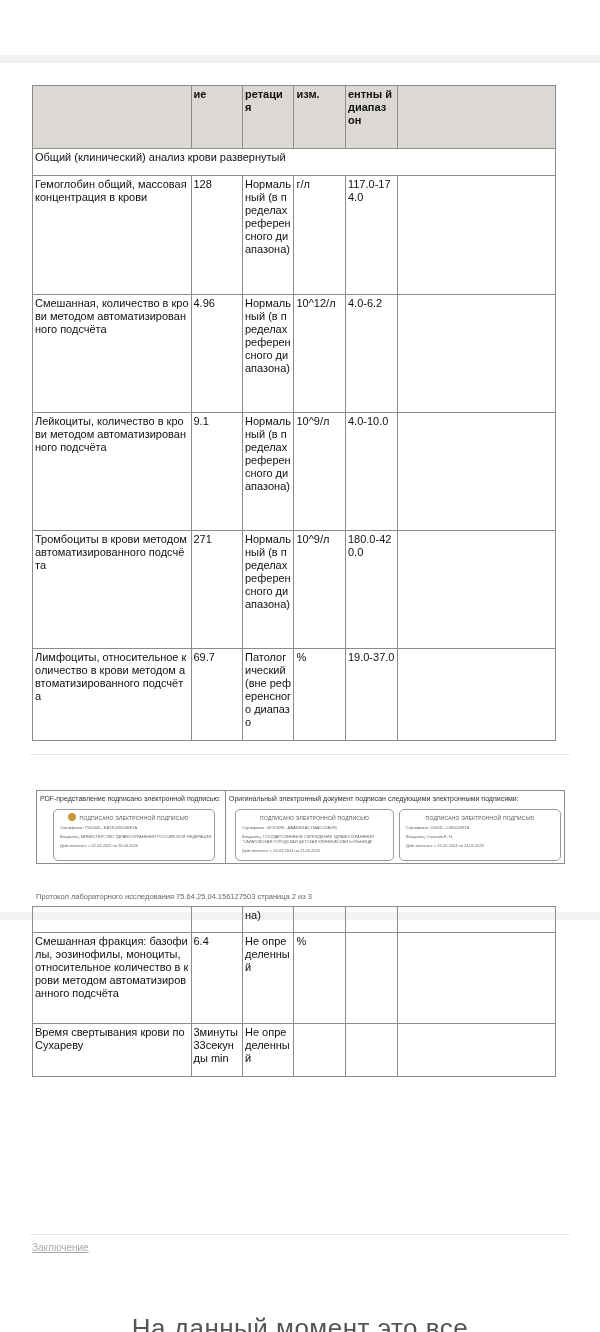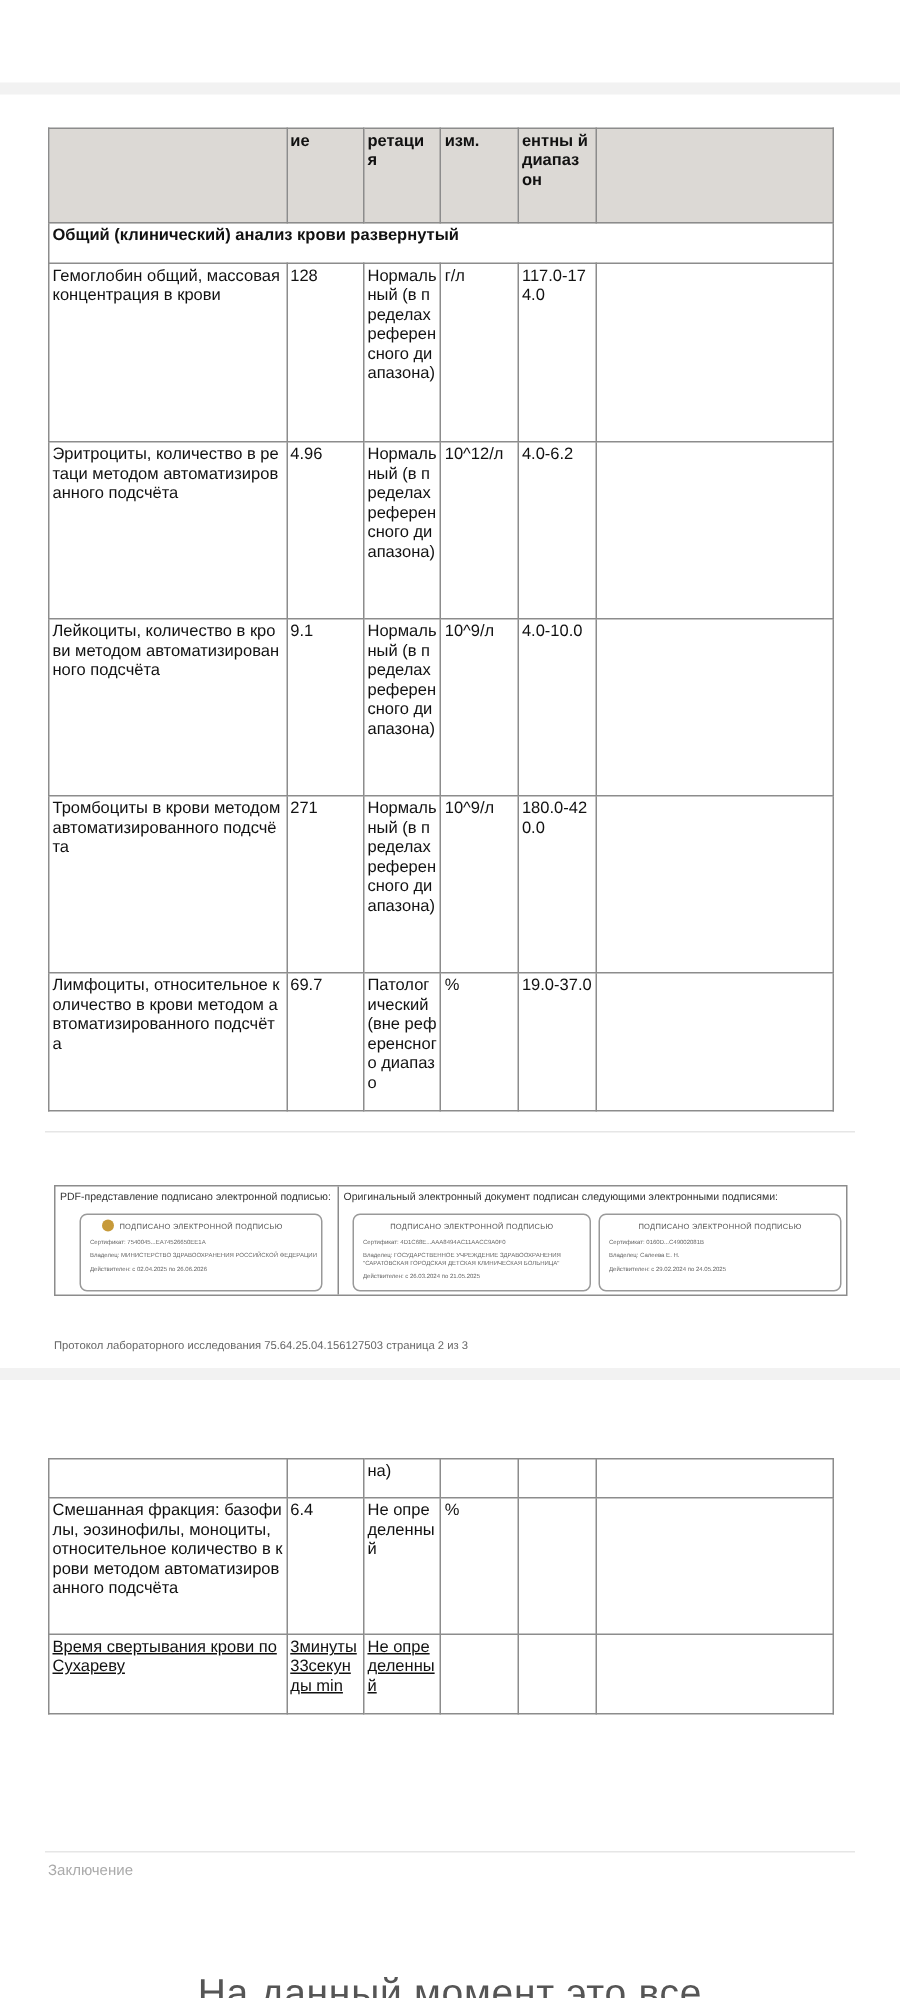--- a/index.html
+++ b/index.html
@@ -2,32 +2,32 @@
 <html><head>
 <meta charset="utf-8">
 <style>
   html, body { margin:0; padding:0; background:#ffffff; }
   body { width:600px; height:1332px; overflow:hidden; position:relative; font-family:"Liberation Sans", sans-serif; color:#111; }
   .gap-band { position:absolute; left:0; width:600px; height:8px; background:#f2f2f2; }
   table.res { position:absolute; left:32px; border-collapse:collapse; table-layout:fixed; width:524px; font-size:11px; line-height:13px; }
   table.res td, table.res th { border:1px solid #8c8c8c; vertical-align:top; padding:2px 2px 4px 2px; text-align:left; word-break:break-all; }
   table.res th { background:#dcd9d5; font-weight:bold; height:56px; }
   .col1{width:157px;} .col2{width:51px;} .col3{width:51px;} .col4{width:51px;} .col5{width:52px;} .col6{width:156px;}
-  td.section { font-weight:bold; font-size:11px; height:20px; padding:3px 3px; }
+  td.section { font-weight:normal; font-size:11px; height:20px; padding:3px 3px; }
   td.name { word-break:normal; }
   .sep { position:absolute; left:30px; width:540px; height:1px; background:#e6e6e6; }
   .sig-wrap { position:absolute; left:36px; top:790px; width:527px; height:72px; border:1px solid #8c8c8c; font-size:6.5px; color:#444; }
   .sig-left { position:absolute; left:0; top:0; width:188px; height:72px; border-right:1px solid #8c8c8c; }
   .sig-head { position:absolute; left:3px; top:4px; white-space:nowrap; font-size:7px; color:#333; }
   .sig-box { position:absolute; border:1px solid #999; border-radius:5px; background:#fff; }
   .sig-box .t { text-align:center; font-size:5px; letter-spacing:0.2px; margin-top:5px; color:#555; }
   .sig-box .l { font-size:4px; color:#666; margin:4px 0 0 6px; line-height:5px; }
   .emblem { position:absolute; left:14px; top:3px; width:8px; height:8px; border-radius:50%; background:#c79a3a; }
   .footer-note { position:absolute; left:36px; top:871px; font-size:7.5px; color:#666;margin-top:21px; }
-  .conclusion { position:absolute; left:32px; top:1242px; font-size:10px; color:#aaa; }
+  .conclusion { position:absolute; left:32px; top:1242px; font-size:10px; color:#aaa;text-decoration:underline; }
   .big-text { position:absolute; left:0; width:600px; top:1313px; text-align:center; font-size:26px; color:#555; letter-spacing:0.5px; white-space:nowrap; }
 </style>
 </head>
 <body>
 
 <div class="gap-band" style="top:55px;"></div>
 
 <table class="res" style="top:85px;padding-left:24px;">
   <colgroup>
       <col class="col1">
@@ -51,21 +51,21 @@
   </tr>
   <tr style="height:119px;">
     <td class="name">Гемоглобин общий, массовая концентрация в крови</td>
     <td>128</td>
     <td>Нормальный (в пределах референсного диапазона)</td>
     <td>г/л</td>
     <td>117.0-174.0</td>
     <td></td>
   </tr>
   <tr style="height:118px;">
-    <td class="name">Эритроциты, количество в ретаци методом автоматизированного подсчёта</td>
+    <td class="name">Смешанная, количество в крови методом автоматизированного подсчёта</td>
     <td>4.96</td>
     <td>Нормальный (в пределах референсного диапазона)</td>
     <td>10^12/л</td>
     <td>4.0-6.2</td>
     <td></td>
   </tr>
   <tr style="height:118px;">
     <td class="name">Лейкоциты, количество в крови методом автоматизированного подсчёта</td>
     <td>9.1</td>
     <td>Нормальный (в пределах референсного диапазона)</td>
@@ -117,21 +117,21 @@
     <div class="l">Сертификат: 0160D...C49002081B</div>
     <div class="l">Владелец: Салеева Е. Н.</div>
     <div class="l">Действителен: с 29.02.2024 по 24.05.2025</div>
   </div>
 </div>
 
 <div class="footer-note">Протокол лабораторного исследования 75.64.25.04.156127503 страница 2 из 3</div>
 
 <div class="gap-band" style="top:912px;"></div>
 
-<table class="res" style="top:972px;">
+<table class="res" style="top:906px;">
   <colgroup>
       <col class="col1">
       <col class="col2">
       <col class="col3">
       <col class="col4">
       <col class="col5">
       <col class="col6">
     </colgroup>
   <tbody>
       <tr style="height:26px;">
@@ -143,21 +143,21 @@
     <td></td>
   </tr>
   <tr style="height:91px;">
     <td class="name">Смешанная фракция: базофилы, эозинофилы, моноциты, относительное количество в крови методом автоматизированного подсчёта</td>
     <td>6.4</td>
     <td>Не определенный</td>
     <td>%</td>
     <td></td>
     <td></td>
   </tr>
-  <tr style="height:53px;text-decoration:underline;">
+  <tr style="height:53px;">
     <td class="name">Время свертывания крови по Сухареву</td>
     <td>3минуты 33секунды min</td>
     <td>Не определенный</td>
     <td></td>
     <td></td>
     <td></td>
   </tr>
 </tbody>
   </table>
 

